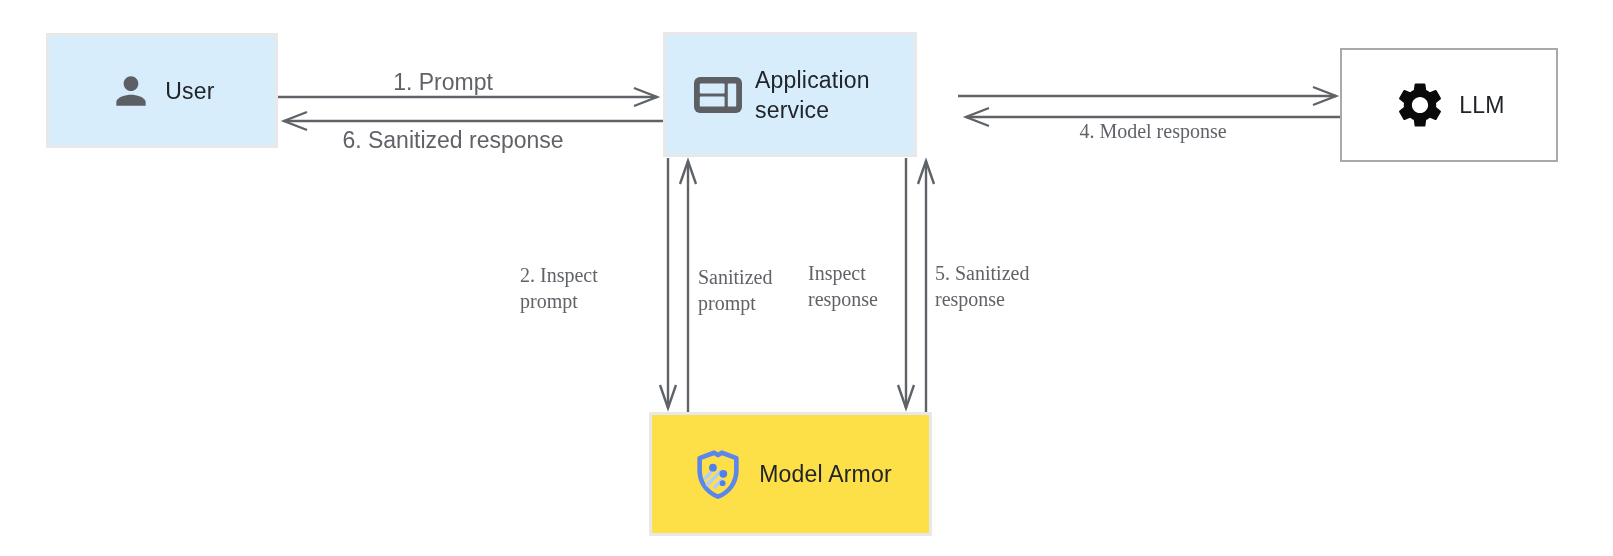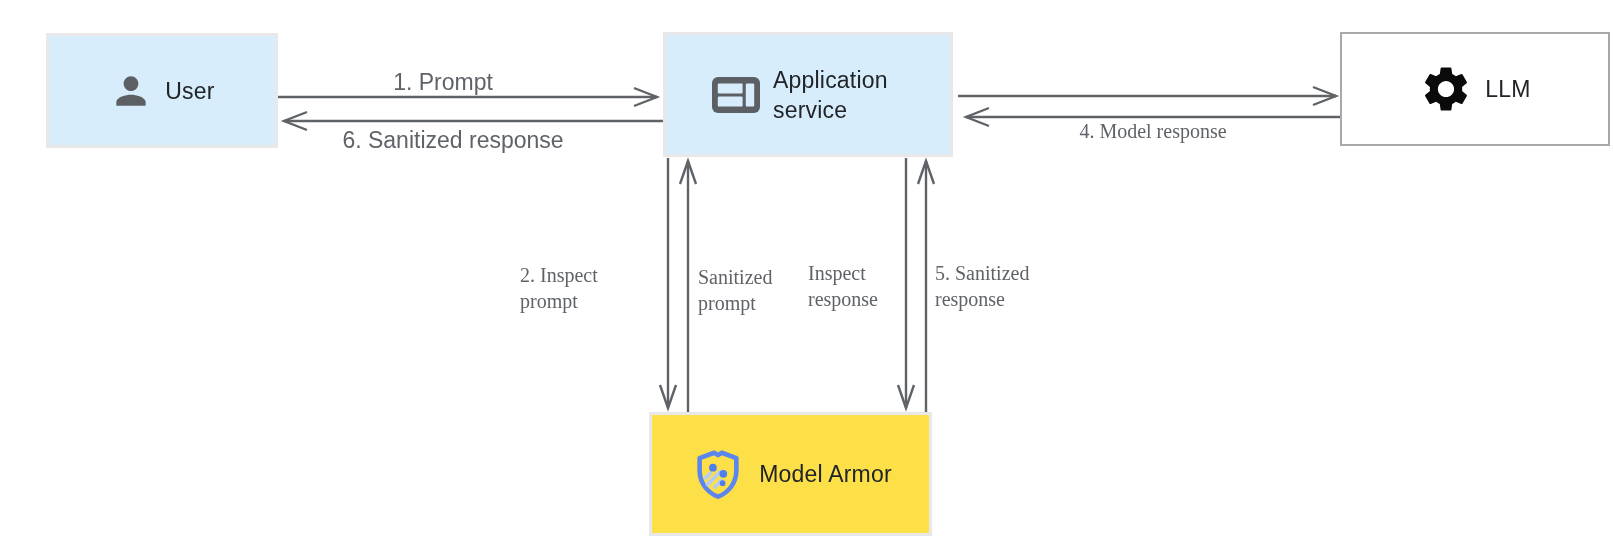--- a/index.html
+++ b/index.html
@@ -58,33 +58,33 @@
 
   <div class="node node-blue" style="left:46px;top:33px;width:232px;height:115px">
     <span class="icon">
       <svg width="44" height="44" viewBox="0 0 24 24">
         <path fill="var(--icon-gray)" d="M12 12c2.21 0 4-1.79 4-4s-1.79-4-4-4-4 1.79-4 4 1.79 4 4 4zm0 2c-2.67 0-8 1.34-8 4v2h16v-2c0-2.66-5.33-4-8-4z"></path>
       </svg>
     </span>
     <span class="node-label">User</span>
   </div>
 
-  <div class="node node-blue node-app" style="left:663px;top:32px;width:290px;height:125px">
+  <div class="node node-blue node-app" style="left:663px;top:32px;width:254px;height:125px">
     <span class="icon">
       <svg width="50" height="40" viewBox="0 0 25 20">
         <rect x="0.5" y="1" width="24" height="18" rx="3" fill="var(--icon-gray)"></rect>
         <rect x="3.4" y="4.2" width="12.4" height="5" rx="0.6" fill="var(--node-fill-blue)"></rect>
         <rect x="3.4" y="10.8" width="12.4" height="5" rx="0.6" fill="var(--node-fill-blue)"></rect>
         <rect x="17.4" y="4.2" width="4.2" height="11.6" rx="0.6" fill="var(--node-fill-blue)"></rect>
       </svg>
     </span>
     <span class="node-label">Application service</span>
   </div>
 
-  <div class="node node-white-thin" style="left:1340px;top:32px;width:270px;height:114px">
+  <div class="node node-white-thin" style="left:1340px;top:48px;width:218px;height:114px">
     <span class="icon">
       <svg width="54" height="54" viewBox="0 0 24 24">
         <path fill="var(--gear-black)" d="M19.14 12.94c.04-.3.06-.61.06-.94 0-.32-.02-.64-.07-.94l2.03-1.58c.18-.14.23-.41.12-.61l-1.92-3.32c-.12-.22-.37-.29-.59-.22l-2.39.96c-.5-.38-1.03-.7-1.62-.94l-.36-2.54c-.04-.24-.24-.41-.48-.41h-3.84c-.24 0-.43.17-.47.41l-.36 2.54c-.59.24-1.13.57-1.62.94l-2.39-.96c-.22-.08-.47 0-.59.22L2.74 8.87c-.12.21-.08.47.12.61l2.03 1.58c-.05.3-.09.63-.09.94s.02.64.07.94l-2.03 1.58c-.18.14-.23.41-.12.61l1.92 3.32c.12.22.37.29.59.22l2.39-.96c.5.38 1.03.7 1.62.94l.36 2.54c.05.24.24.41.48.41h3.84c.24 0 .44-.17.47-.41l.36-2.54c.59-.24 1.13-.56 1.62-.94l2.39.96c.22.08.47 0 .59-.22l1.92-3.32c.12-.22.07-.47-.12-.61l-2.01-1.58zM12 15.6c-1.98 0-3.6-1.62-3.6-3.6s1.62-3.6 3.6-3.6 3.6 1.62 3.6 3.6-1.62 3.6-3.6 3.6z"></path>
       </svg>
     </span>
     <span class="node-label">LLM</span>
   </div>
 
   <div class="node node-white" style="left:649px;top:412px;width:283px;height:124px">
     <span class="icon">

